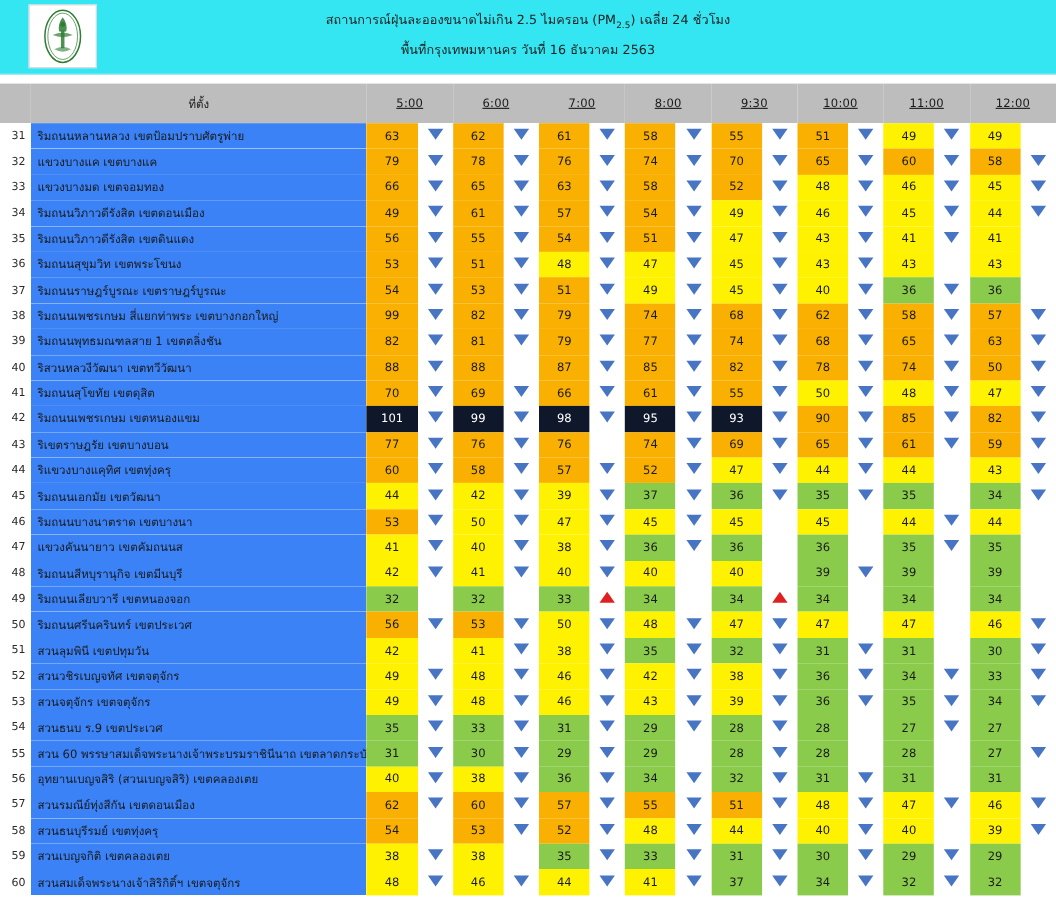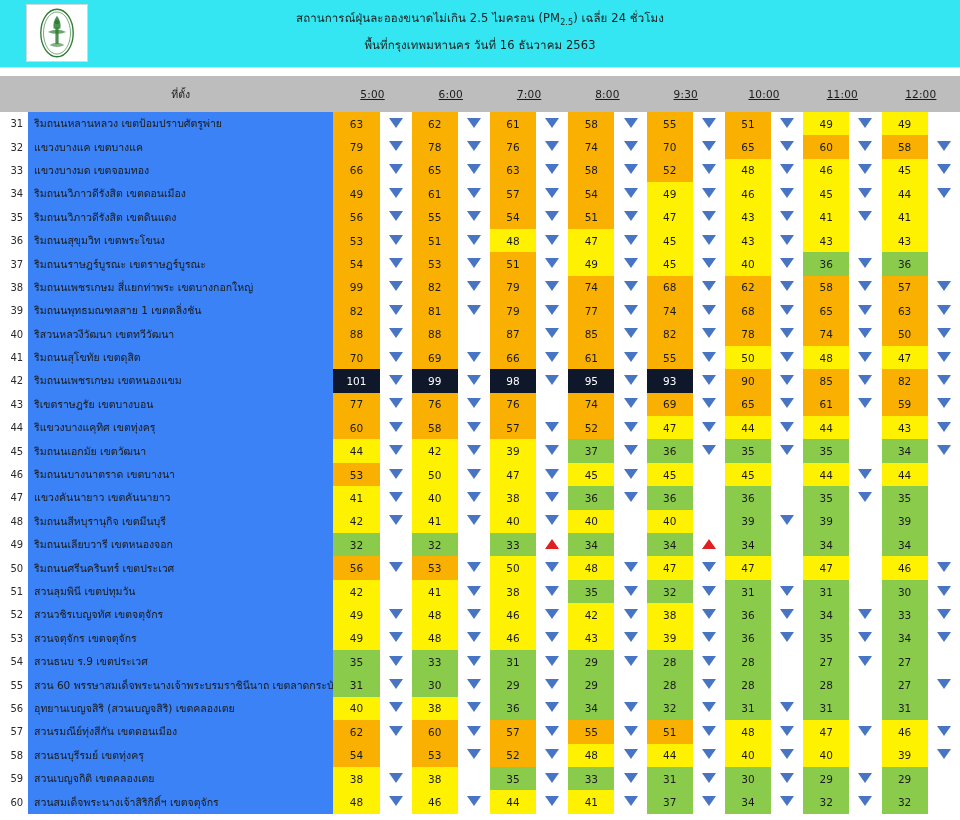--- a/index.html
+++ b/index.html
@@ -519,21 +519,21 @@
             <td class="arrow"></td>
             <td class="val lv-yellow">45</td>
             <td class="arrow"></td>
             <td class="val lv-yellow">44</td>
             <td class="arrow"><span class="tri down"></span></td>
             <td class="val lv-yellow">44</td>
             <td class="arrow"></td>
           </tr>
           <tr>
             <td class="idx">47</td>
-            <td class="name">แขวงคันนายาว เขตคันนายาว</td>
+            <td class="name">แขวงคันนายาว เขตคัมถนนส</td>
             <td class="val lv-yellow">41</td>
             <td class="arrow"><span class="tri down"></span></td>
             <td class="val lv-yellow">40</td>
             <td class="arrow"><span class="tri down"></span></td>
             <td class="val lv-yellow">38</td>
             <td class="arrow"><span class="tri down"></span></td>
             <td class="val lv-green">36</td>
             <td class="arrow"><span class="tri down"></span></td>
             <td class="val lv-green">36</td>
             <td class="arrow"></td>

